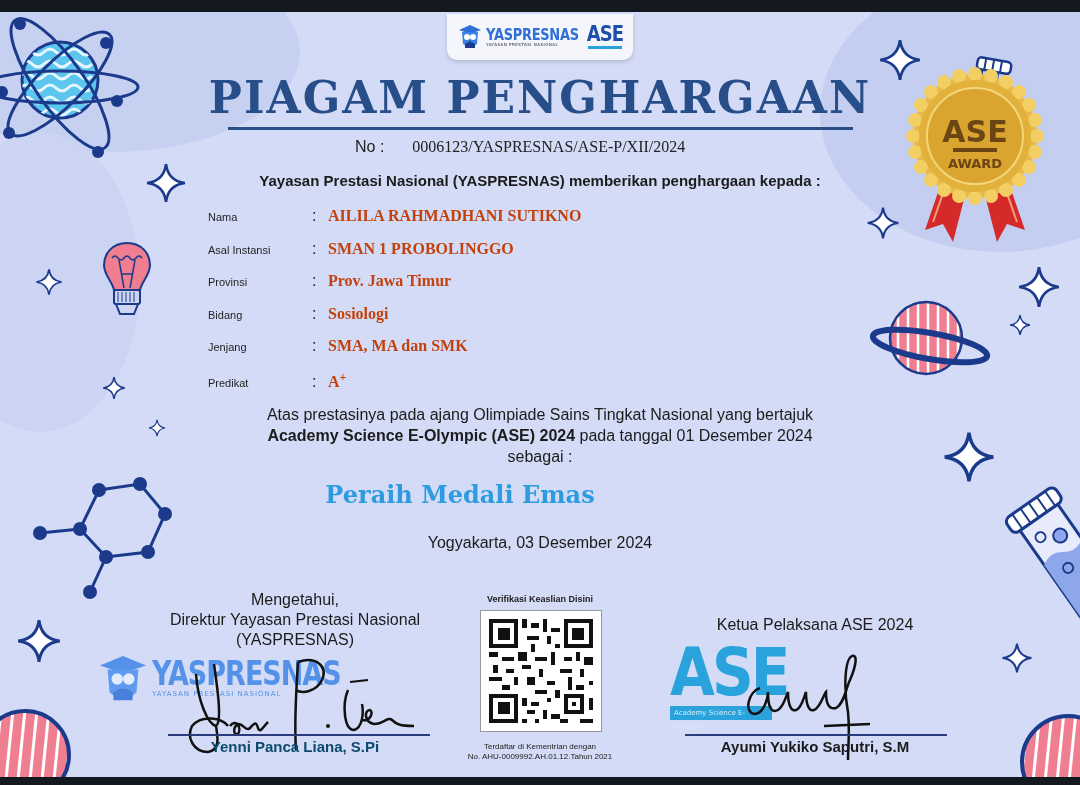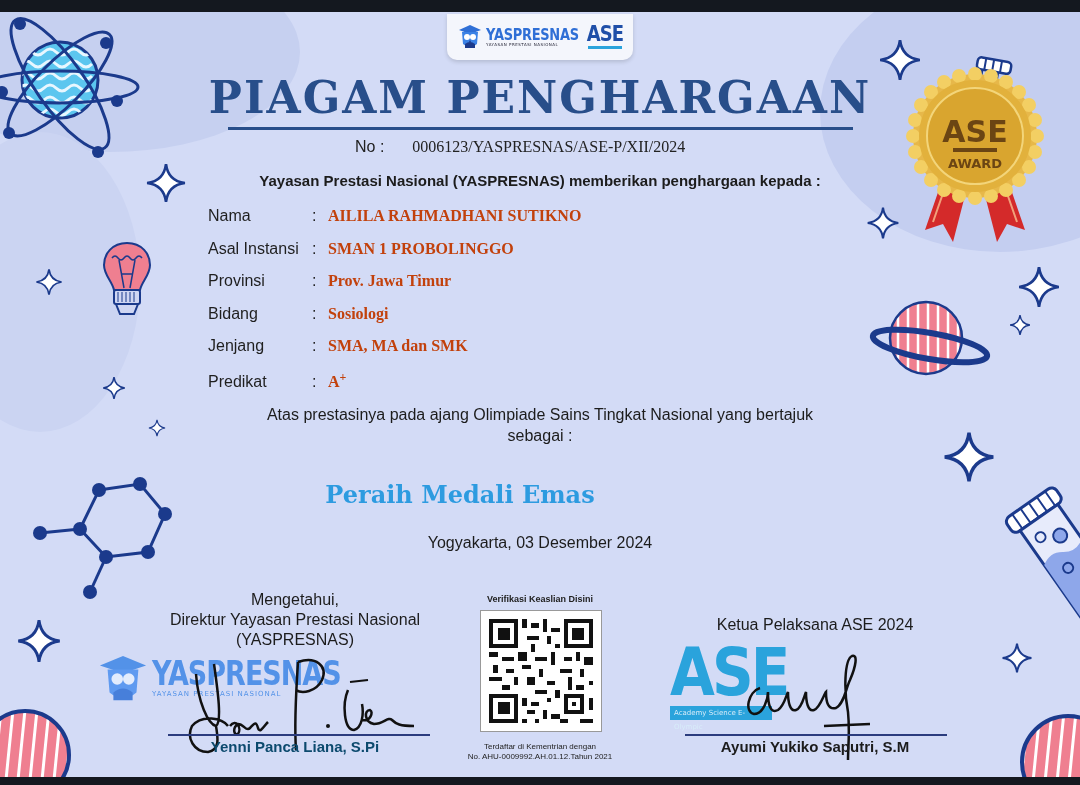--- a/index.html
+++ b/index.html
@@ -25,21 +25,21 @@
   .title-rule { position:absolute; left:228px; top:115px; width:625px; height:3px; background:#284e8a; }
 
   .cert-no { position:absolute; top:126px; left:355px; font-size:15px; color:#222; display:flex; gap:28px; }
   .cert-no .lbl { font-family:"Liberation Sans", sans-serif; font-size:16px; }
   .cert-no .val { font-family:"Liberation Serif", serif; font-size:16px; }
 
   .intro { position:absolute; top:160px; left:0; width:1080px; text-align:center; font-family:"Liberation Sans", sans-serif; font-weight:bold; font-size:15px; color:#1c1c1c; }
 
   .fields { position:absolute; left:208px; top:195px; }
   .field-row { display:flex; align-items:baseline; height:32.6px; }
-  .field-label { width:104px; font-family:"Liberation Sans", sans-serif; font-size:16px; color:#1f1f1f; }
+  .field-label { width:104px; font-family:"Liberation Sans", sans-serif; font-size:11px; color:#1f1f1f; }
   .field-colon { width:16px; font-family:"Liberation Sans", sans-serif; font-size:16px; color:#1f1f1f; }
   .field-value { font-family:Liberation Serif, serif; font-weight:bold; font-size:16px; color:#c2410c; }
   .field-value sup { font-size:12px; }
 
   .achv { position:absolute; top:392px; left:0; width:1080px; text-align:center; font-family:"Liberation Sans", sans-serif; font-size:16px; color:#1c1c1c; line-height:21px; }
   .achv b { font-weight:bold; }
 
   .award { position:absolute; top:468px; left:0; width:920px; text-align:center; font-family:"DejaVu Serif", serif; font-weight:bold; font-size:24px; color:#2d9be0; }
 
   .place-date { position:absolute; top:522px; left:0; width:1080px; text-align:center; font-family:Liberation Sans, sans-serif; font-size:16px; color:#1c1c1c; }
@@ -318,20 +318,21 @@
     </div>
     <div class="field-row">
       <span class="field-label">Predikat</span>
       <span class="field-colon">:</span>
       <span class="field-value"><span>A</span><sup>+</sup></span>
     </div>
   </div>
 
   <div class="achv">
     <div>Atas prestasinya pada ajang Olimpiade Sains Tingkat Nasional yang bertajuk</div>
+    <div><b>Academy Science E-Olympic (ASE) 2024</b><span> pada tanggal 01 Desember 2024</span></div>
     <div>sebagai :</div>
   </div>
 
   <div class="award">Peraih Medali Emas</div>
   <div class="place-date">Yogyakarta, 03 Desember 2024</div>
 
   <div class="wm-yas">
     <svg width="50" height="54" viewBox="0 0 26 26">
       <path d="M1 6 L13 1 L25 6 L13 10Z" fill="#3d86e6"></path>
       <path d="M5 8 L21 8 L20 20 Q13 26 6 20Z" fill="#4b8ff0"></path>

